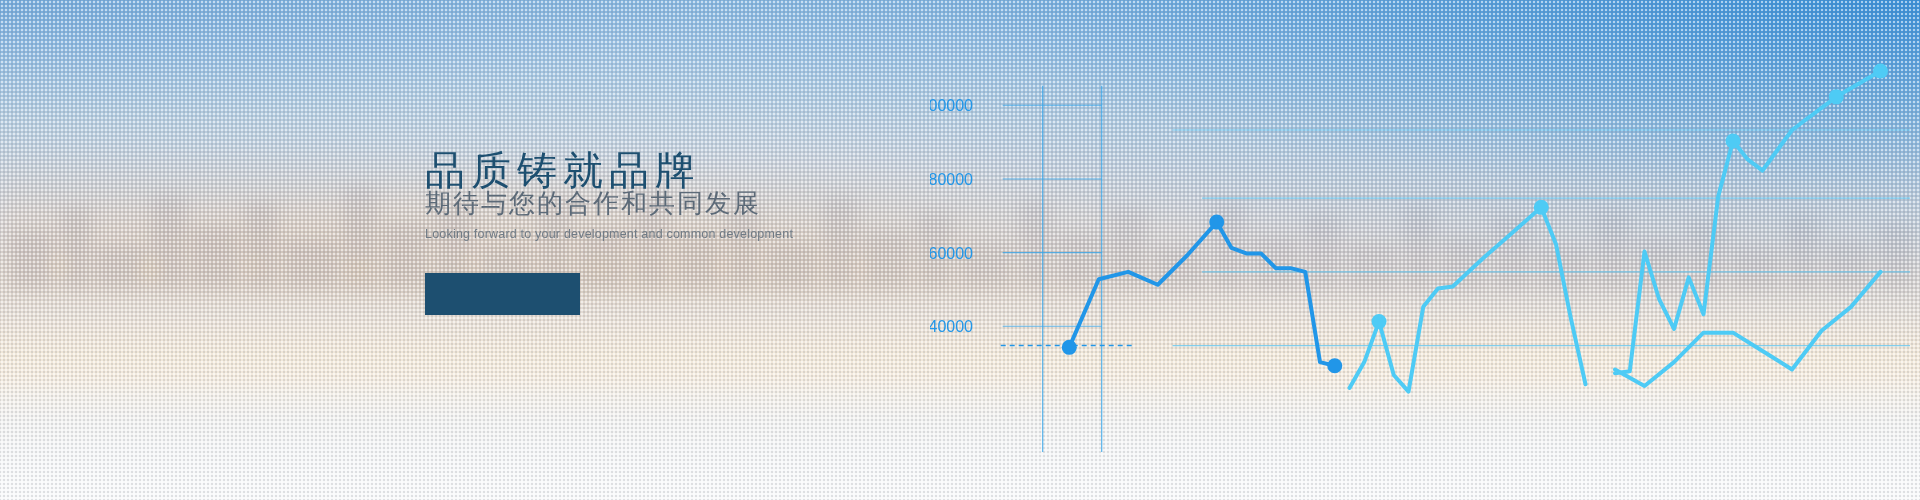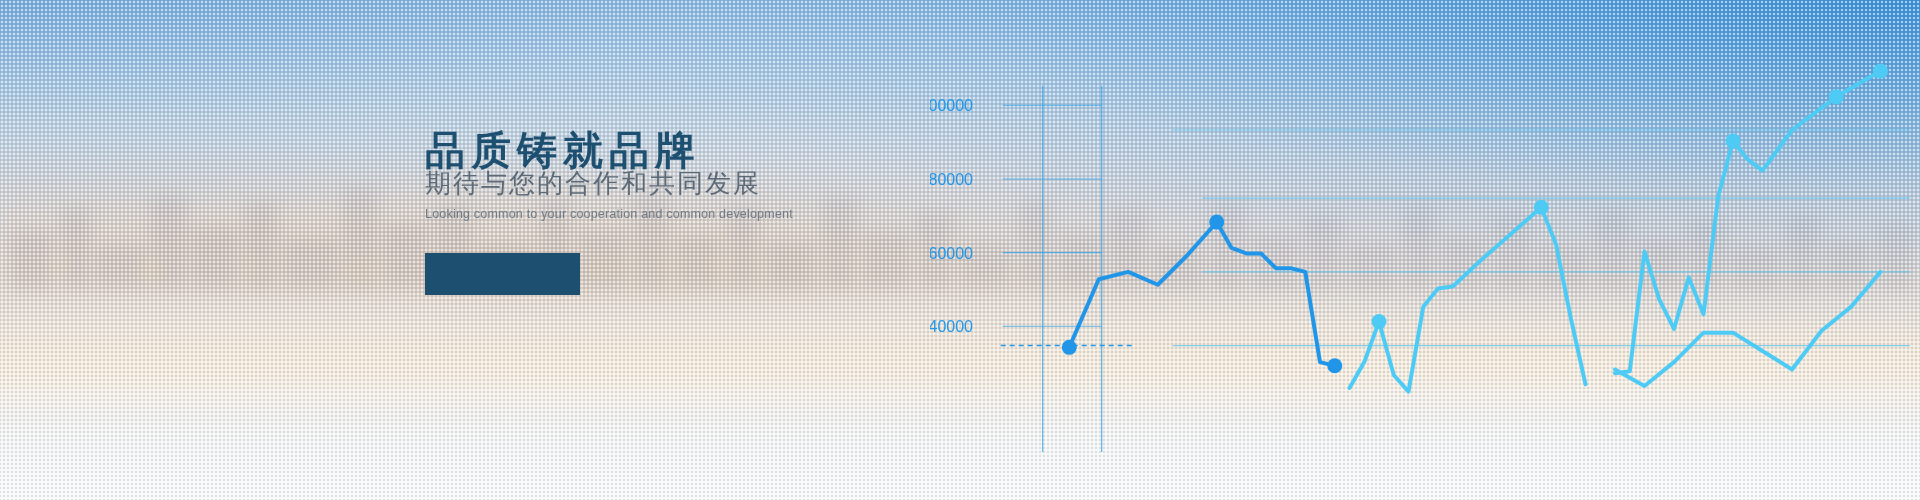--- a/index.html
+++ b/index.html
@@ -79,21 +79,21 @@
       radial-gradient(rgba(255,255,255,.55) 0.9px, rgba(255,255,255,0) 1.1px),
       radial-gradient(rgba(90,95,105,.16) 0.8px, rgba(255,255,255,0) 1.0px);
     background-size:4px 4px,4px 4px;
     background-position:0 0,2px 2px;
   }
 
   
   .copy{position:absolute;left:425px;top:130px;width:440px;}
   .title{
     font-size:40px;line-height:1;letter-spacing:6px;
-    color:#1d4f70;font-weight:700;white-space:nowrap;
+    color:#1d4f70;font-weight:400;white-space:nowrap;margin-top:20px;
   }
   .subtitle{
     font-size:26px;line-height:1;letter-spacing:2px;
     color:#5c6a78;font-weight:400;white-space:nowrap;
   }
   .eng{
     margin-top:12px;font-size:12.5px;line-height:1;letter-spacing:.2px;
     color:#707b86;font-weight:400;white-space:nowrap;
   }
   .cta{
@@ -156,21 +156,21 @@
     <span style="left:1878px;width:36px;height:66px;"></span>
   </div>
   <div class="bg-lights"></div>
   <div class="bg-left-blue"></div>
   <div class="bg-right-blue"></div>
   <div class="bg-dots"></div>
 
   <div class="copy">
     <div class="title">品质铸就品牌</div>
     <div class="subtitle">期待与您的合作和共同发展</div>
-    <div class="eng">Looking common to your cooperation and common development</div>
+    <div class="eng">Looking forward to your development and common development</div>
     <button class="cta"></button>
   </div>
 
   <div class="chart">
     <svg id="chart-svg" viewBox="0 0 990 500" preserveAspectRatio="none">
         <line x1="242.5" y1="130" x2="980" y2="130" stroke="#5bc4f0" stroke-width="1.2" opacity="0.75"></line>
         <line x1="272" y1="198.1578947368421" x2="980" y2="198.1578947368421" stroke="#5bc4f0" stroke-width="1.2" opacity="0.75"></line>
         <line x1="272" y1="271.8421052631579" x2="980" y2="271.8421052631579" stroke="#5bc4f0" stroke-width="1.2" opacity="0.75"></line>
         <line x1="242.5" y1="345.5263157894737" x2="980" y2="345.5263157894737" stroke="#5bc4f0" stroke-width="1.2" opacity="0.75"></line>
         <line x1="112.7" y1="85.78947368421052" x2="112.7" y2="452" stroke="#3aa6e8" stroke-width="1.2" opacity="0.85"></line>

